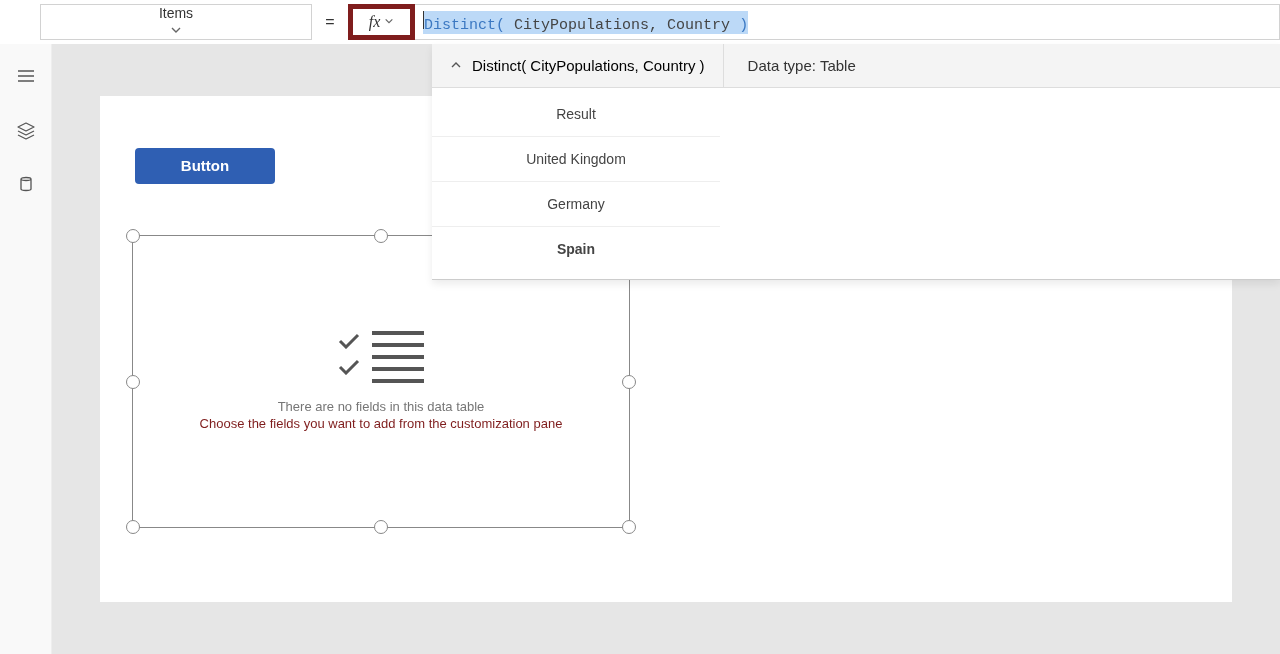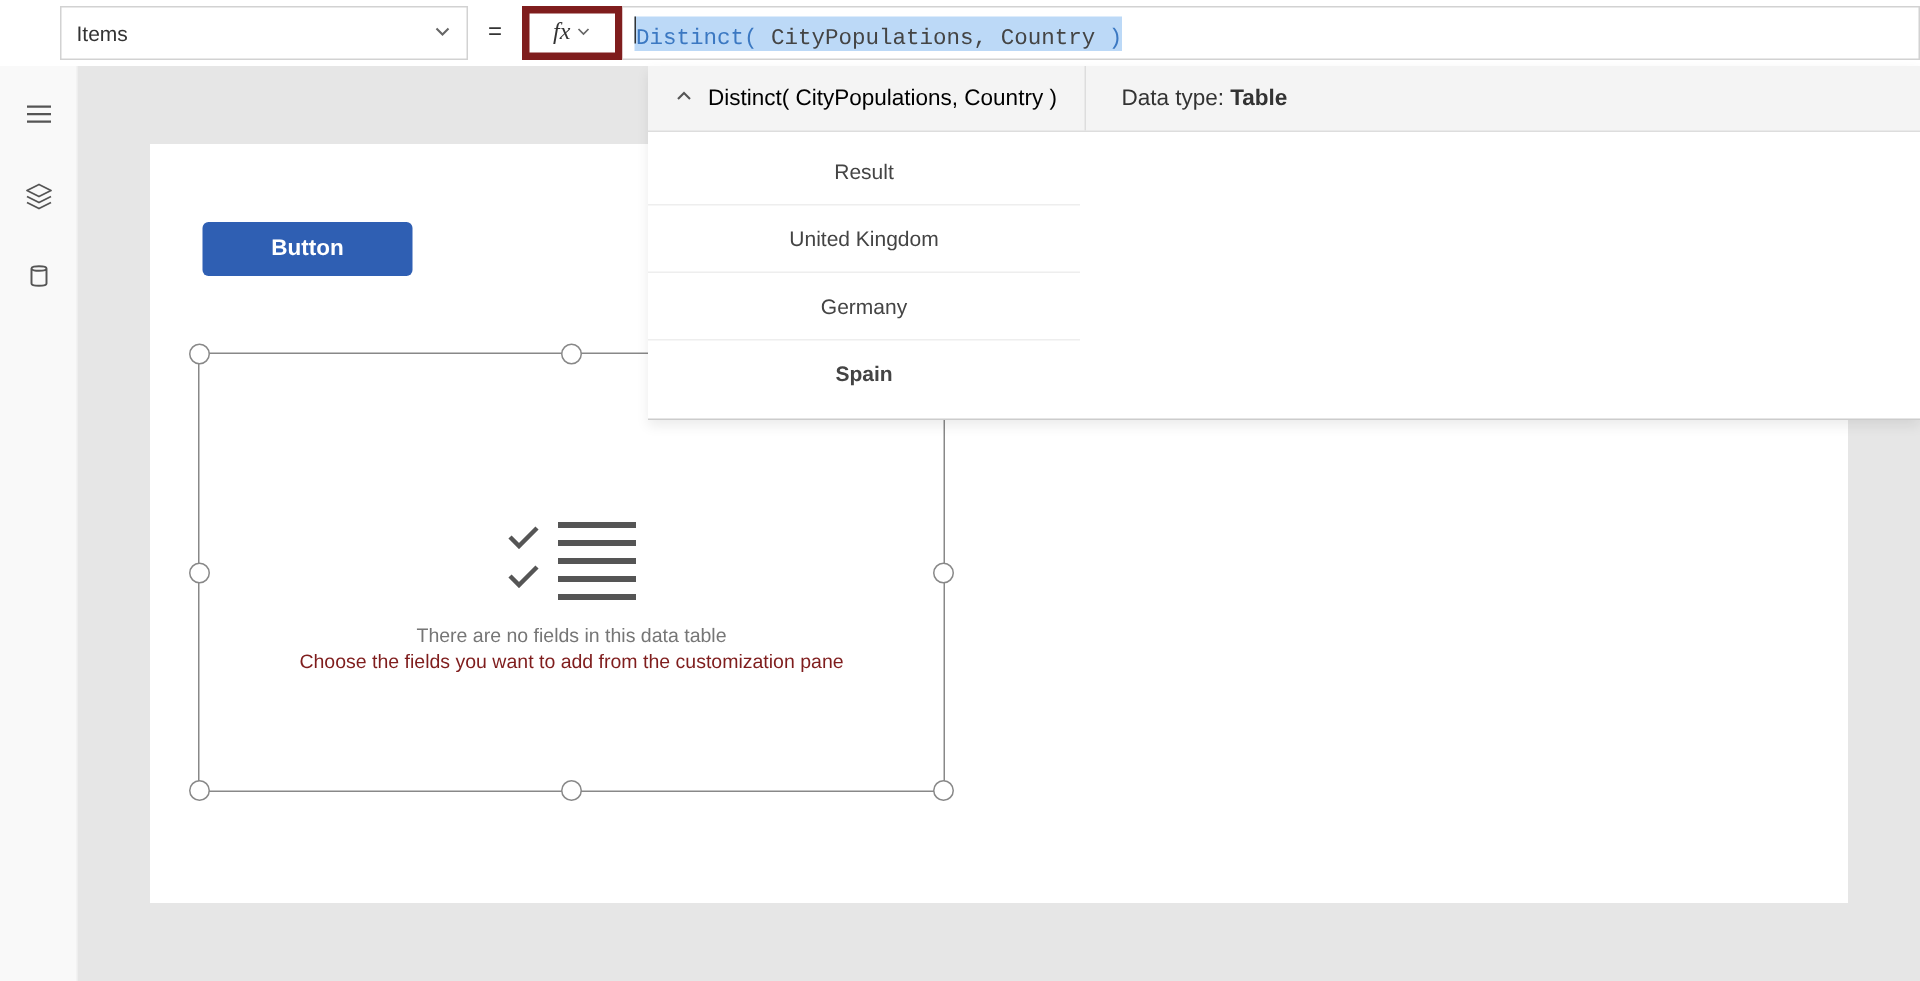--- a/index.html
+++ b/index.html
@@ -26,20 +26,21 @@
       width: 272px;
       height: 36px;
       border: 1px solid #d2d2d2;
       background: #fff;
       display: flex;
       align-items: center;
       justify-content: space-between;
       padding: 0 10px;
       font-size: 14px;
       color: #333;
+      flex-direction: column;
     }
     .property-select .chev {
       color: #666;
     }
     .equals {
       width: 36px;
       text-align: center;
       font-size: 16px;
       color: #333;
     }
@@ -151,21 +152,21 @@
     .h-tl { left: -7px; top: -7px; }
     .h-tm { left: calc(50% - 7px); top: -7px; }
     .h-tr { right: -7px; top: -7px; }
     .h-ml { left: -7px; top: calc(50% - 7px); }
     .h-mr { right: -7px; top: calc(50% - 7px); }
     .h-bl { left: -7px; bottom: -7px; }
     .h-bm { left: calc(50% - 7px); bottom: -7px; }
     .h-br { right: -7px; bottom: -7px; }
     .dt-empty {
       position: absolute;
-      top: 112px;
+      top: 95px;
       left: 0;
       right: 0;
       text-align: center;
     }
     .dt-icon {
       margin: 0 auto 16px;
       width: 86px;
       height: 52px;
       position: relative;
     }
@@ -227,21 +228,21 @@
     }
     .suggestion-header .chev-up {
       font-size: 11px;
       color: #555;
     }
     .suggestion-header .right {
       padding: 0 24px;
       color: #333;
     }
     .suggestion-header .right b {
-      font-weight: 700;
+      font-weight: 400;
     }
     .results {
       padding: 4px 0 8px 0;
     }
     .result-row {
       padding: 14px 28px;
       font-size: 14px;
       color: #444;
       border-bottom: 1px solid #eee;
       width: 288px;

